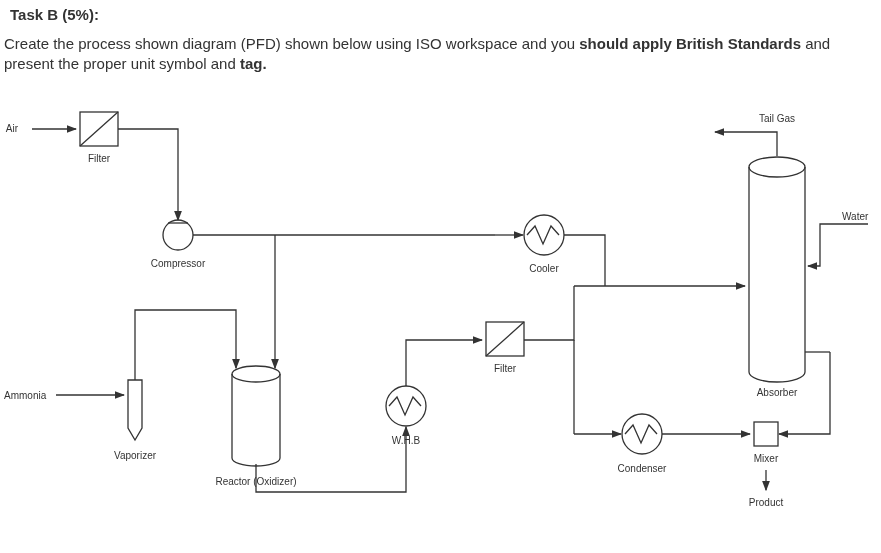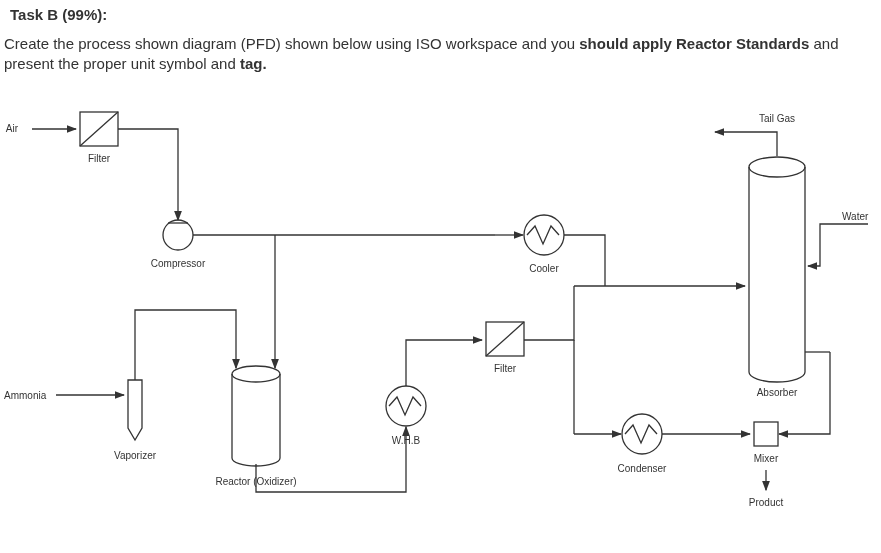--- a/index.html
+++ b/index.html
@@ -8,23 +8,23 @@
     .instr { position:absolute; left:4px; top:34px; width:860px; font-size:15px; line-height:1.35; }
     .instr .bold { font-weight:bold; }
     .diagram { position:absolute; left:0; top:92px; width:881px; height:460px; }
     svg { width:100%; height:100%; }
     .lbl { font-size:10px; fill:#333; font-family:Verdana, Arial, sans-serif; }
     .ln { stroke:#333; stroke-width:1.3; fill:none; }
   </style>
 </head>
 <body>
 
-<div class="heading">Task B (99%):</div>
+<div class="heading">Task B (5%):</div>
 <div class="instr">
-  <span>Create the process shown diagram (PFD) shown below using ISO workspace and you </span><span class="bold">should apply Reactor Standards</span><span> and present the proper unit symbol and </span><span class="bold">tag.</span>
+  <span>Create the process shown diagram (PFD) shown below using ISO workspace and you </span><span class="bold">should apply British Standards</span><span> and present the proper unit symbol and </span><span class="bold">tag.</span>
 </div>
 
 <div class="diagram">
 <svg viewBox="0 0 881 460">
 <defs>
   <marker id="ah" markerWidth="8" markerHeight="8" refX="7" refY="3" orient="auto">
     <path d="M0,0 L8,3 L0,6 Z" fill="#333"></path>
   </marker>
 </defs>
 

